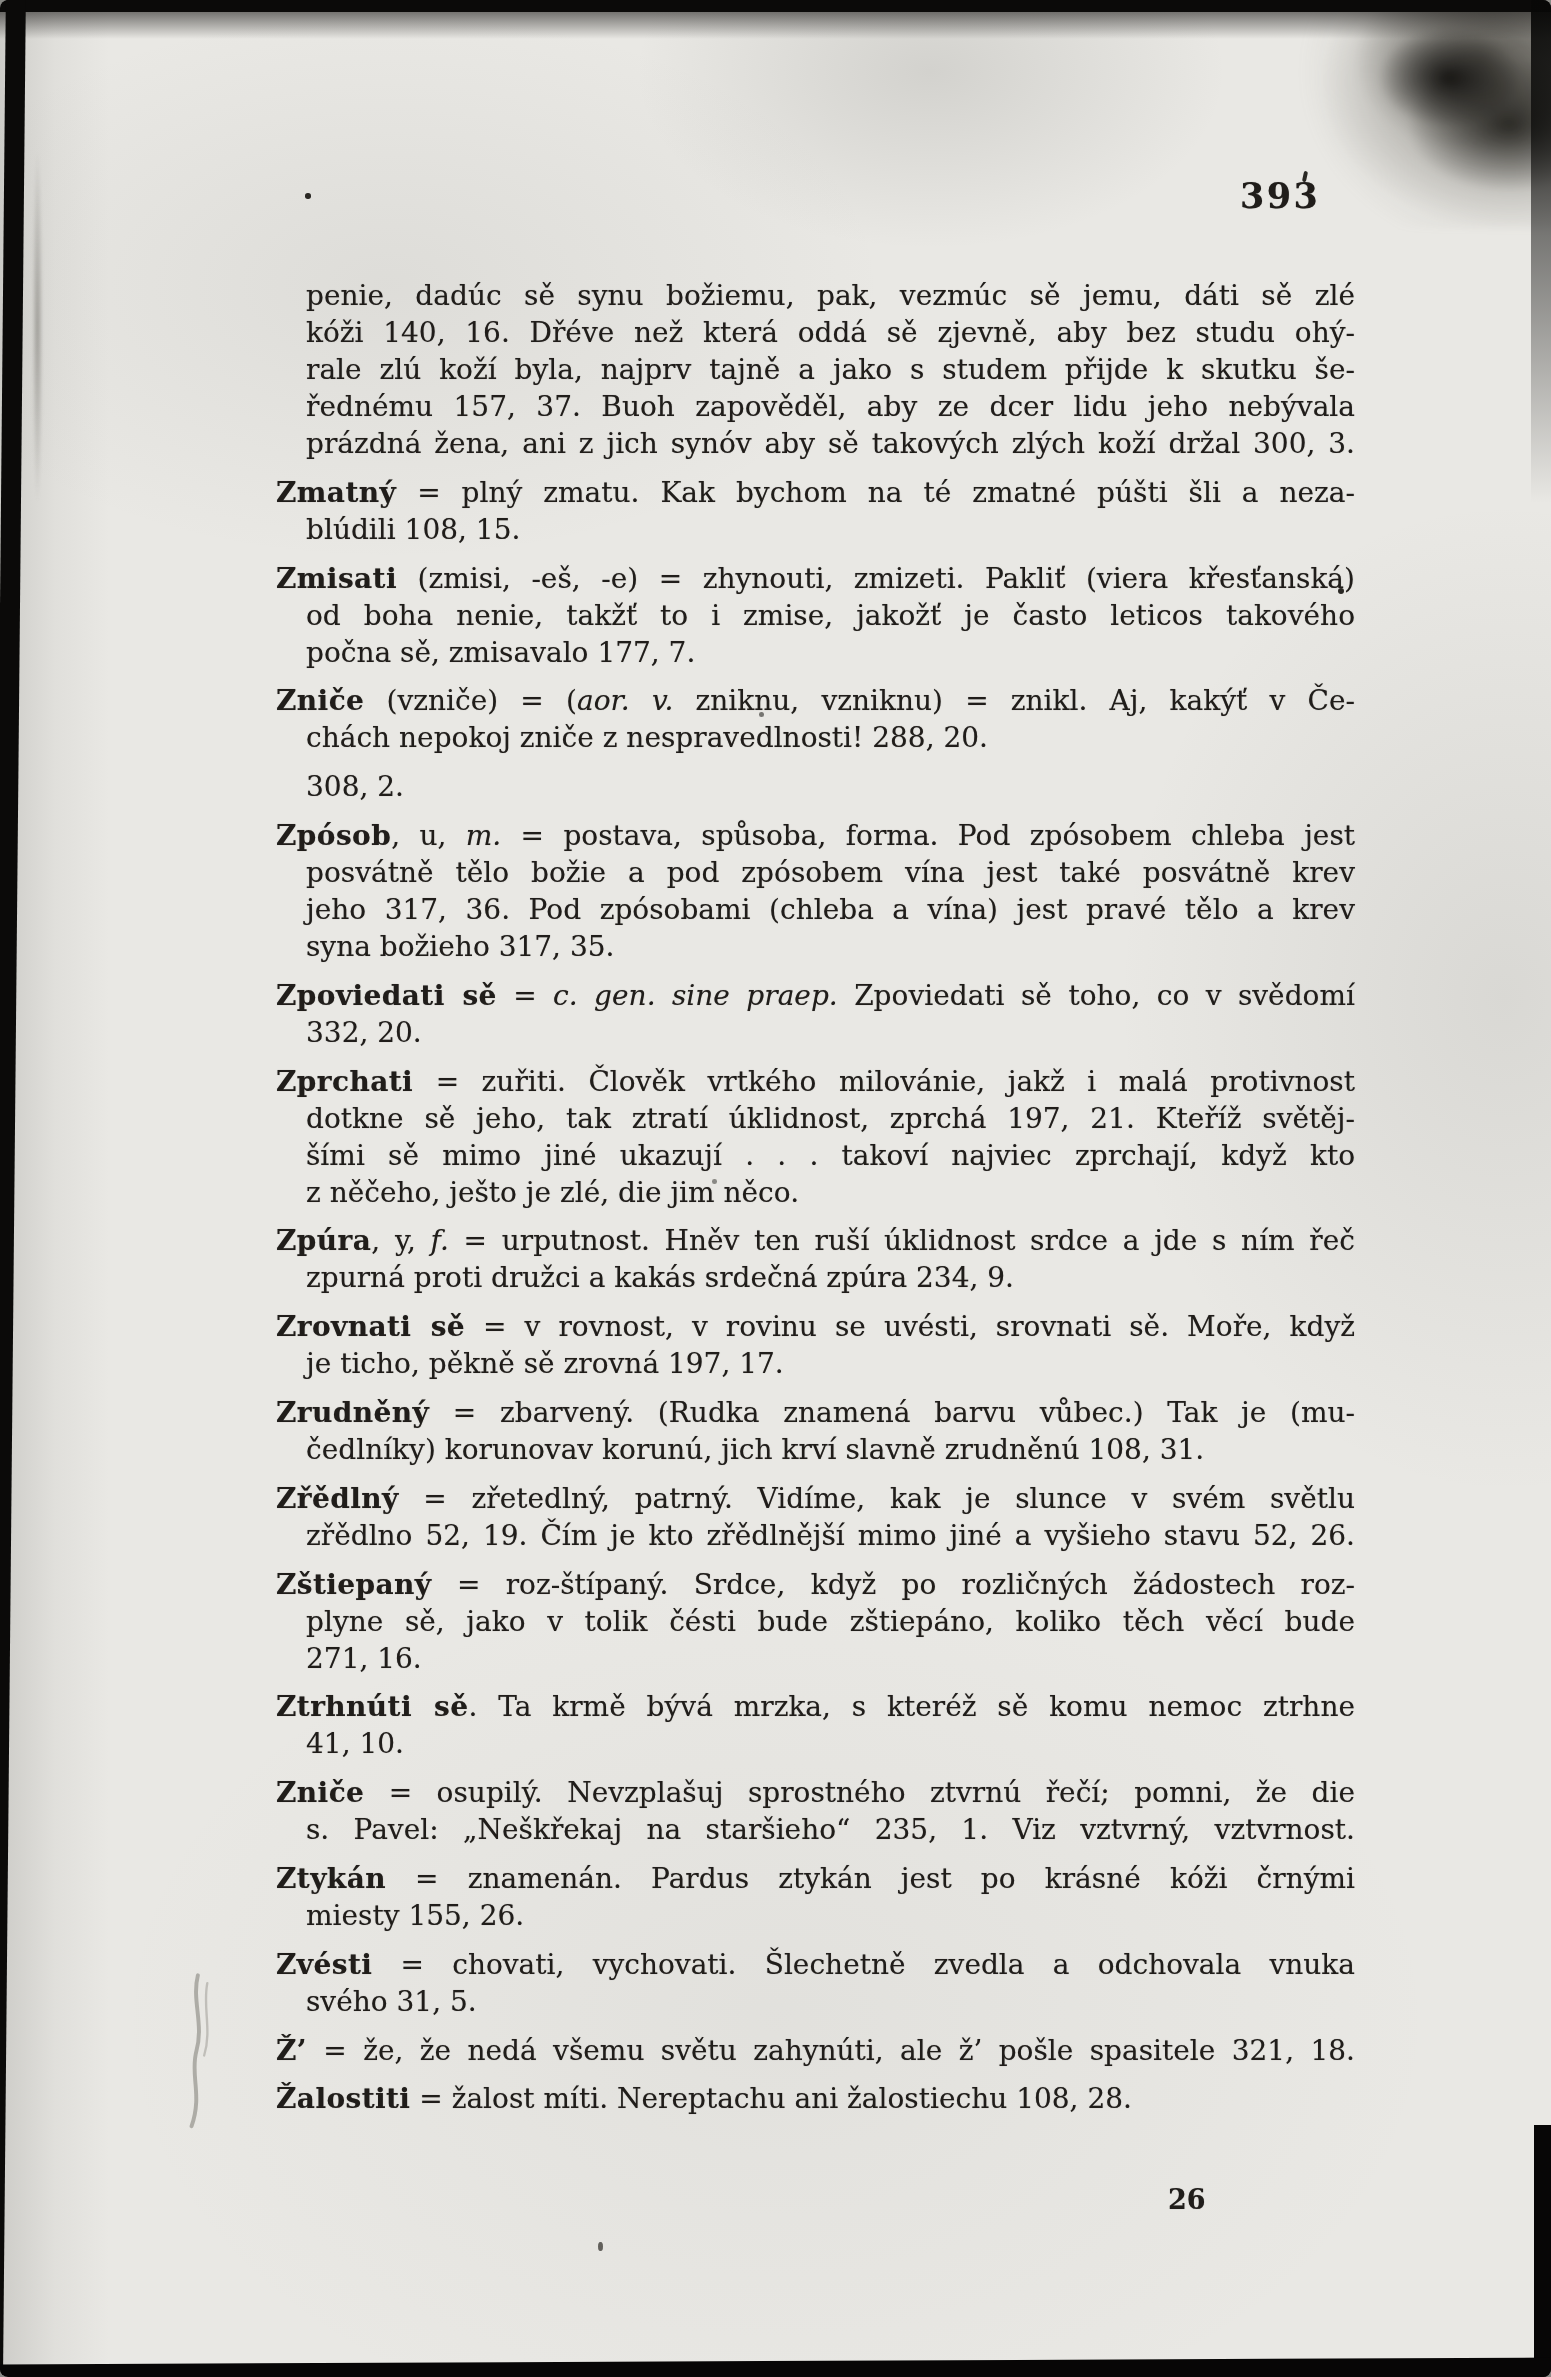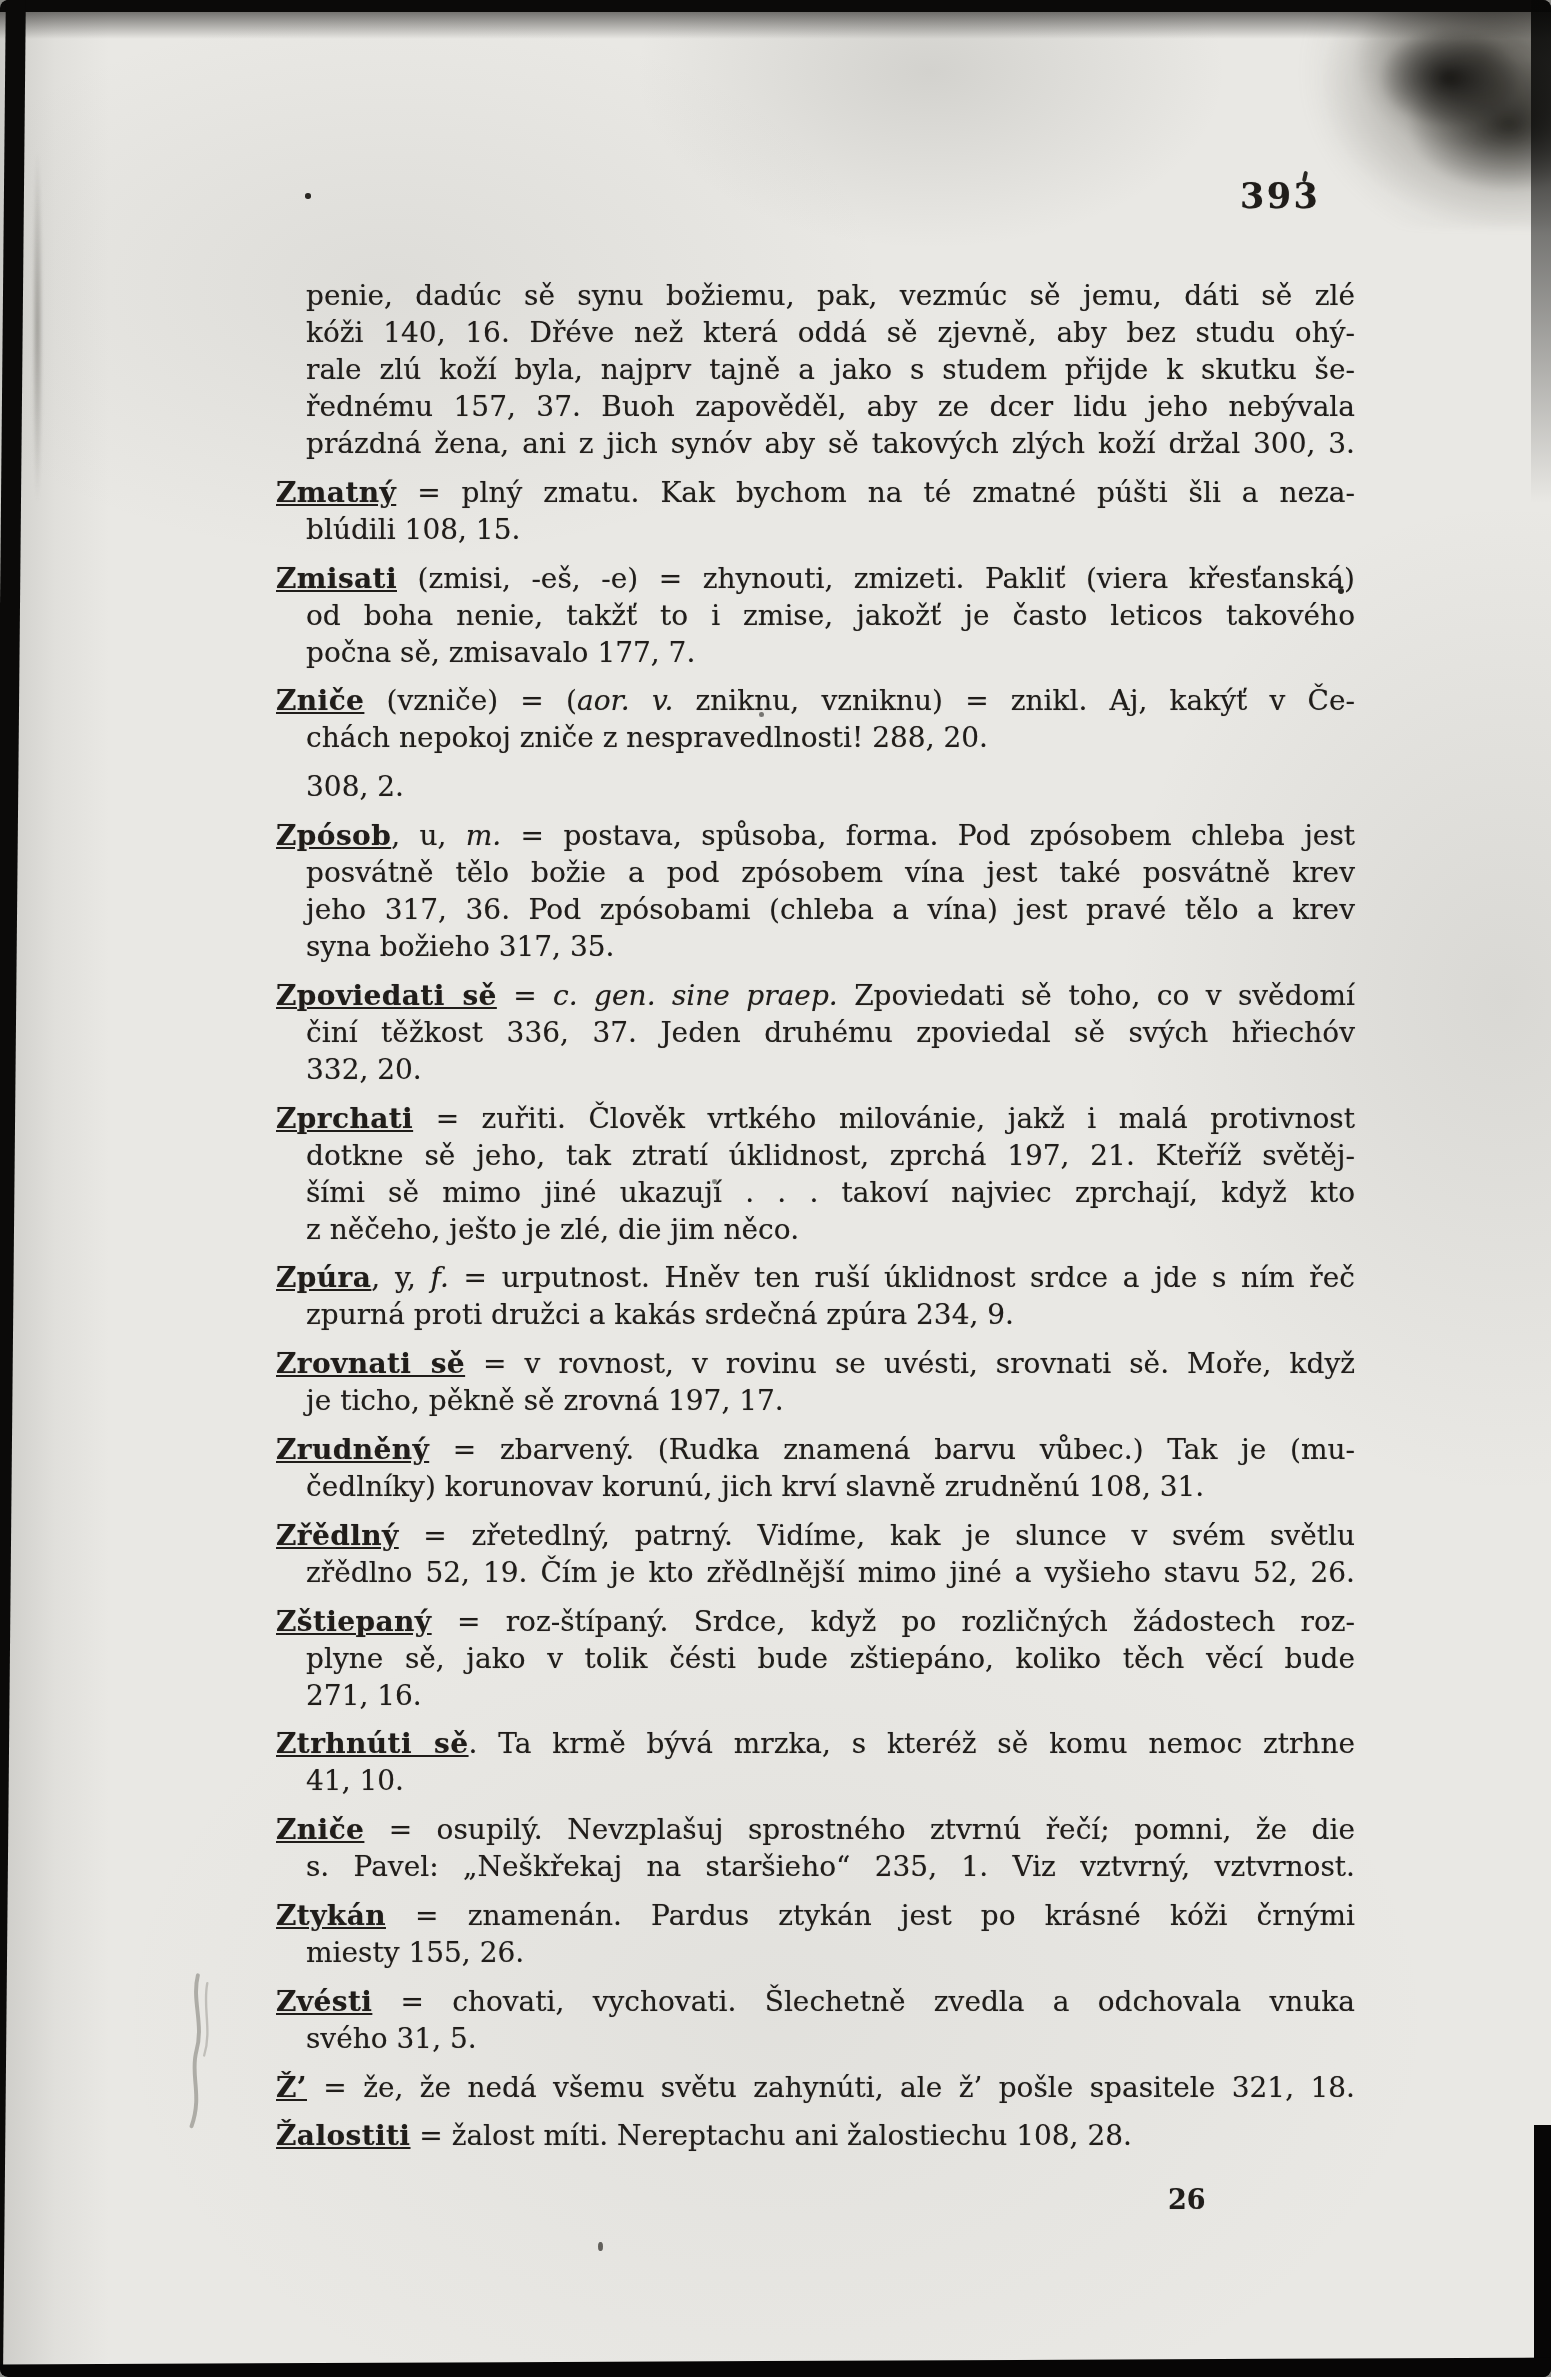--- a/index.html
+++ b/index.html
@@ -61,21 +61,21 @@
     position:absolute;left:250px;top:277px;width:1079px;
     font-size:28px;line-height:37px;
     text-shadow:0 0 0.8px rgba(32,29,26,0.45);
     margin-left:26px;
   }
   .entry{margin:0 0 0 0;}
   .entry + .entry{margin-top:11.8px;}
   .line{text-align:left;}
   .line.cont{padding-left:30px;}
   .line.just{text-align:justify;text-align-last:justify;}
-  .b{font-weight:bold;letter-spacing:0.4px;text-decoration:underline;}
+  .b{font-weight:bold;letter-spacing:0.4px;}
   .i{font-style:italic;}
 </style>
 </head>
 <body>
 
 <div class="page">
 
   <div class="corner-stain"></div>
   <div class="edge-top"></div>
   <div class="edge-top-fade"></div>
@@ -112,21 +112,20 @@
         <div class="line cont"><span class="n">308, 2.</span></div>
       </div>
       <div class="entry">
         <div class="line just"><span class="b">Zpósob</span><span class="n">, u, </span><span class="i">m.</span><span class="n"> = postava, spůsoba, forma. Pod zpósobem chleba jest</span></div>
         <div class="line cont just"><span class="n">posvátně tělo božie a pod zpósobem vína jest také posvátně krev</span></div>
         <div class="line cont just"><span class="n">jeho 317, 36. Pod zpósobami (chleba a vína) jest pravé tělo a krev</span></div>
         <div class="line cont"><span class="n">syna božieho 317, 35.</span></div>
       </div>
       <div class="entry">
         <div class="line just"><span class="b">Zpoviedati sě</span><span class="n"> = </span><span class="i">c. gen. sine praep.</span><span class="n"> Zpoviedati sě toho, co v svědomí</span></div>
-        <div class="line cont just"><span class="n">činí těžkost 336, 37. Jeden druhému zpoviedal sě svých hřiechóv</span></div>
         <div class="line cont"><span class="n">332, 20.</span></div>
       </div>
       <div class="entry">
         <div class="line just"><span class="b">Zprchati</span><span class="n"> = zuřiti. Člověk vrtkého milovánie, jakž i malá protivnost</span></div>
         <div class="line cont just"><span class="n">dotkne sě jeho, tak ztratí úklidnost, zprchá 197, 21. Kteříž světěj-</span></div>
         <div class="line cont just"><span class="n">šími sě mimo jiné ukazují . . . takoví najviec zprchají, když kto</span></div>
         <div class="line cont"><span class="n">z něčeho, ješto je zlé, die jim něco.</span></div>
       </div>
       <div class="entry">
         <div class="line just"><span class="b">Zpúra</span><span class="n">, y, </span><span class="i">f.</span><span class="n"> = urputnost. Hněv ten ruší úklidnost srdce a jde s ním řeč</span></div>

